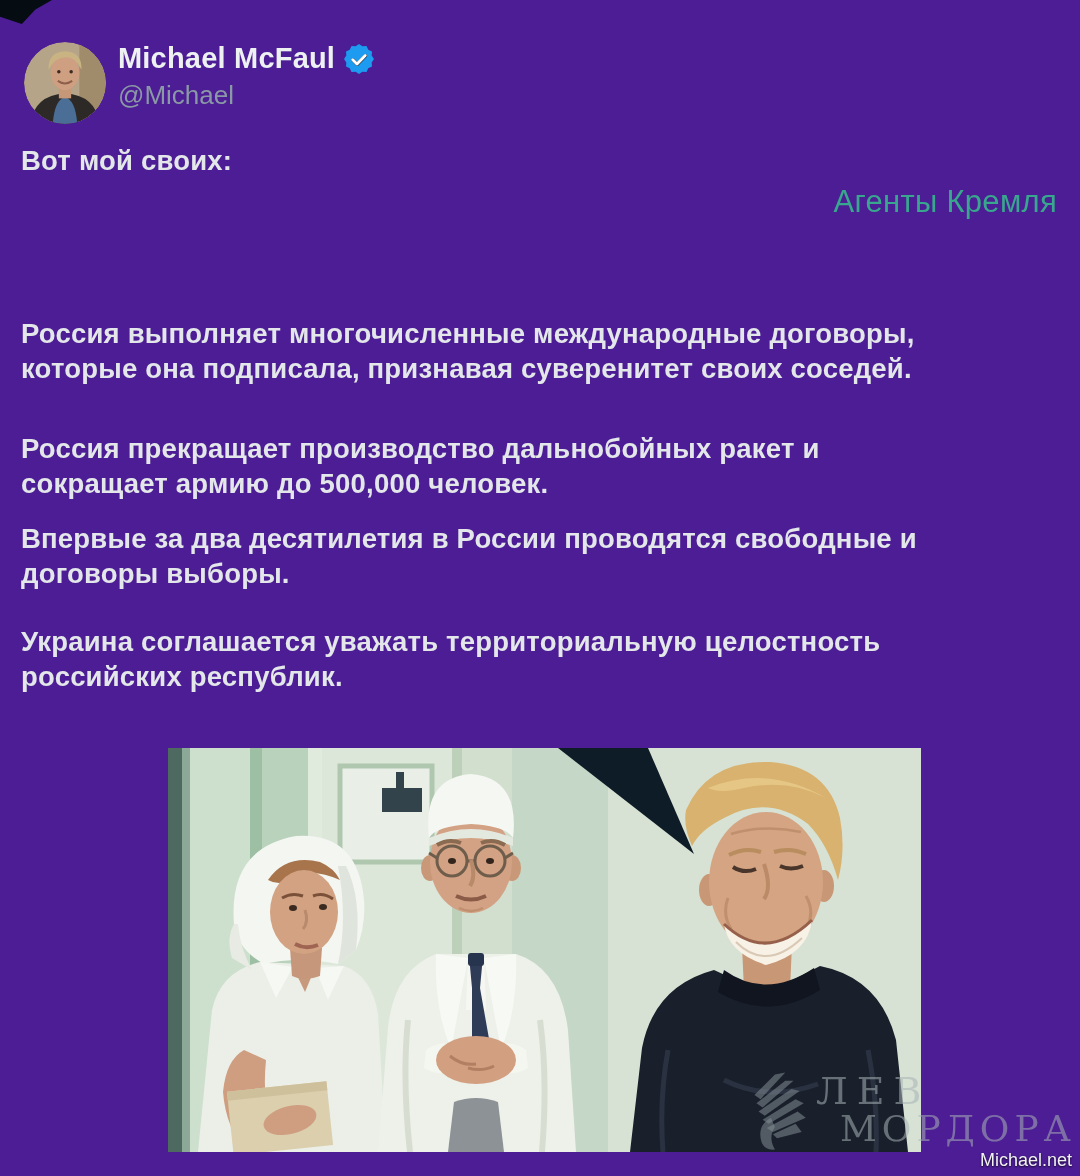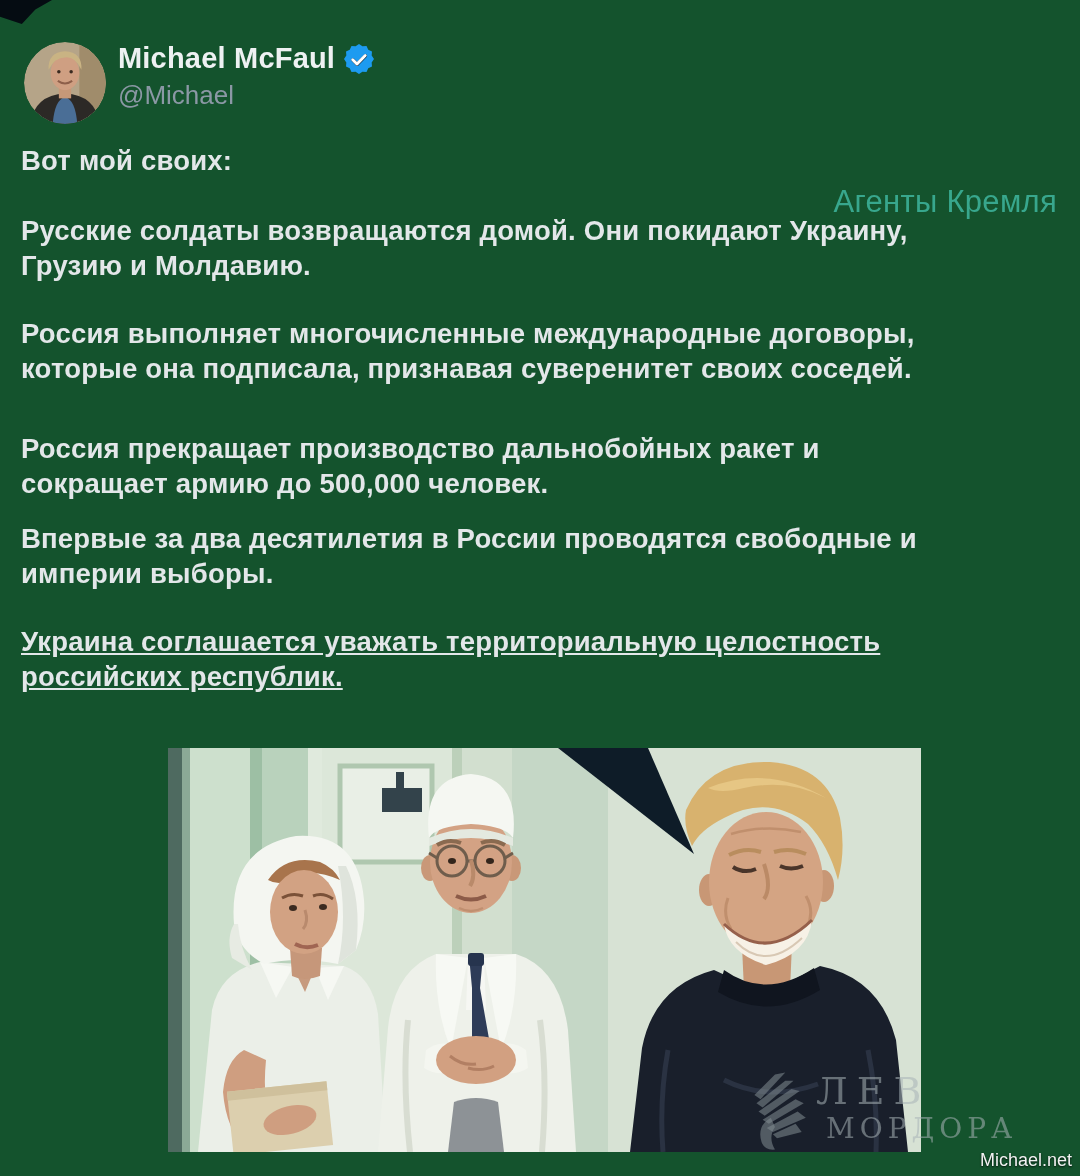--- a/index.html
+++ b/index.html
@@ -1,19 +1,19 @@
 <!DOCTYPE html>
 <html><head>
 <meta charset="utf-8">
 <style>
   * { margin:0; padding:0; box-sizing:border-box; }
   html,body { background:#0e1c28; }
   .page {
     position:relative; width:1080px; height:1176px;
-    background:#14532d; overflow:hidden;
+    background:#4c1d95; overflow:hidden;
     font-family:"Liberation Sans", sans-serif;
   }
   .corner-artifact {
     position:absolute; left:0; top:0; width:52px; height:24px;
     background:#050c12;
     clip-path:polygon(0 0, 100% 0, 68% 40%, 42% 100%, 0 70%);
   }
   .avatar {
     position:absolute; left:24px; top:42px; width:82px; height:82px;
     border-radius:50%; overflow:hidden;
@@ -26,39 +26,39 @@
   .author-handle {
     position:absolute; left:118px; top:80px; font-size:26px; color:#8b98a5;
   }
   .body-line { white-space:nowrap; line-height:35px; }
   .tweet-text {
     position:absolute; left:21px; width:1050px;
     font-size:27.5px; font-weight:600; color:#e3e7e9; letter-spacing:.2px;
   }
   .intro { top:143px; }
   .p1 { top:213px; } .p2 { top:316px; } .p3 { top:419px;margin-top:12px; }
-  .p4 { top:521px; } .p5 { top:624px;text-decoration:underline; }
+  .p4 { top:521px; } .p5 { top:624px; }
   .kremlin-wm {
     position:absolute; top:156px; right:23px;
     font-size:31px; font-weight:400; color:#38a78d; letter-spacing:.3px;margin-top:28px;
   }
   .photo {
     position:absolute; left:168px; top:748px; width:753px; height:404px;
     z-index:1;
   }
   .photo svg { display:block; width:753px; height:404px; }
   .lion-wm {
     position:absolute; left:740px; top:1072px; z-index:2;
     display:flex; align-items:flex-start;
     color:rgba(168,178,182,0.55);
     font-family:"DejaVu Serif", serif;
   }
   .lion-wm .mark { width:72px; height:78px; margin-right:4px; }
   .lion-wm .l1 { font-size:38px; line-height:38px; letter-spacing:9px; }
-  .lion-wm .l2 { font-size:28px; line-height:38px; letter-spacing:5px; margin-left:10px; }
+  .lion-wm .l2 { font-size:36px; line-height:38px; letter-spacing:5px; margin-left:24px; }
   .site-wm {
     position:absolute; right:8px; bottom:5px; z-index:3;
     font-size:18px; color:#f2f2f2; text-shadow:0 1px 2px rgba(0,0,0,.8);
   }
 </style>
 </head>
 <body>
 
 <div class="page">
 
@@ -93,35 +93,31 @@
       <polyline points="7,12.6 10.4,16 17,9.2" fill="none" stroke="#0e1c28" stroke-width="2.6" stroke-linecap="round" stroke-linejoin="round" transform="translate(0.2,0.2)"></polyline>
       <polyline points="7,12.6 10.4,16 17,9.2" fill="none" stroke="#ffffff" stroke-width="2.4" stroke-linecap="round" stroke-linejoin="round"></polyline>
     </svg>
   </div>
   <div class="author-handle">@Michael</div>
 
   <div class="tweet-text intro">
     <div class="body-line">Вот мой своих:</div>
   </div>
 
-  <div class="tweet-text p1">
-    <div class="body-line">Русские солдаты возвращаются домой. Они покидают Украину,</div>
-    <div class="body-line">Грузию и Молдавию.</div>
-  </div>
   <div class="tweet-text p2">
     <div class="body-line">Россия выполняет многочисленные международные договоры,</div>
     <div class="body-line">которые она подписала, признавая суверенитет своих соседей.</div>
   </div>
   <div class="tweet-text p3">
     <div class="body-line">Россия прекращает производство дальнобойных ракет и</div>
     <div class="body-line">сокращает армию до 500,000 человек.</div>
   </div>
   <div class="tweet-text p4">
     <div class="body-line">Впервые за два десятилетия в России проводятся свободные и</div>
-    <div class="body-line">империи выборы.</div>
+    <div class="body-line">договоры выборы.</div>
   </div>
   <div class="tweet-text p5">
     <div class="body-line">Украина соглашается уважать территориальную целостность</div>
     <div class="body-line">российских республик.</div>
   </div>
 
   <div class="kremlin-wm">Агенты Кремля</div>
 
   <div class="photo">
     <svg viewBox="0 0 753 404">

